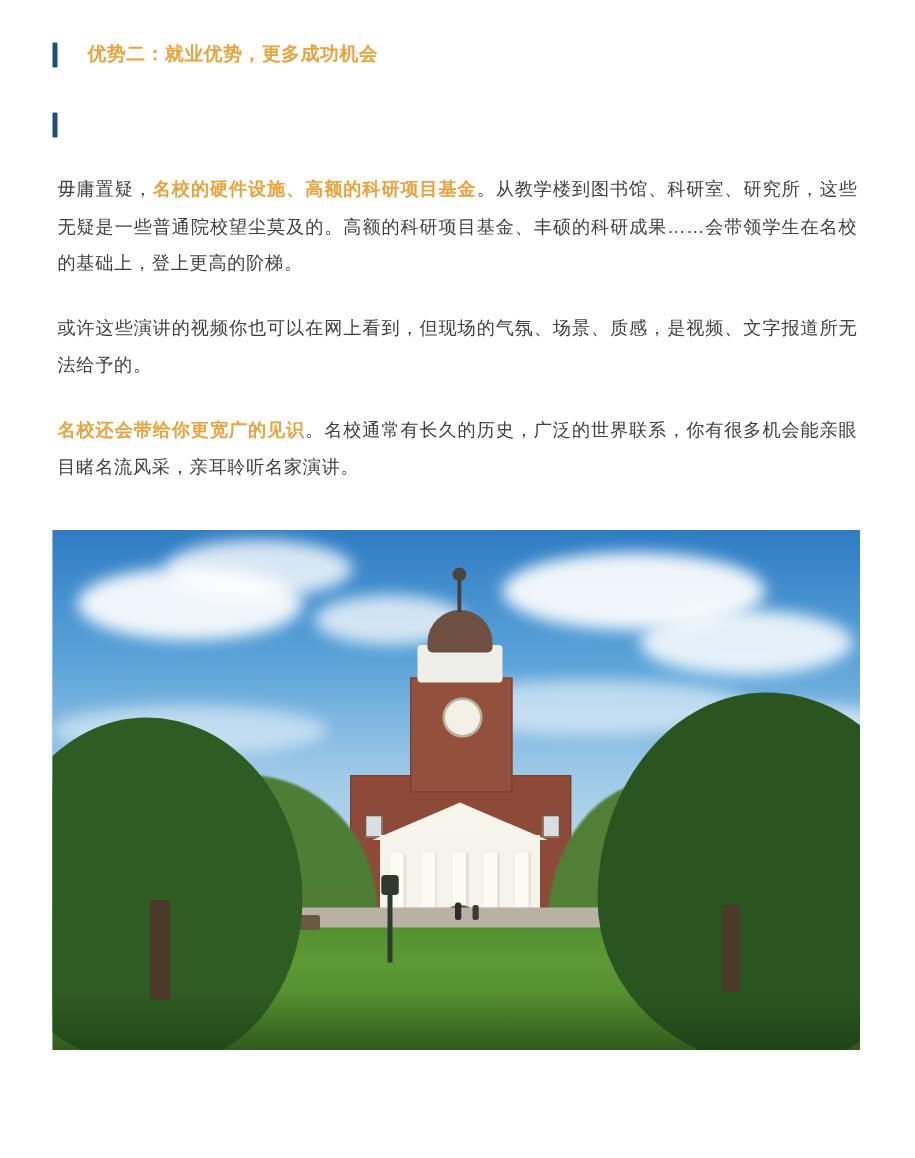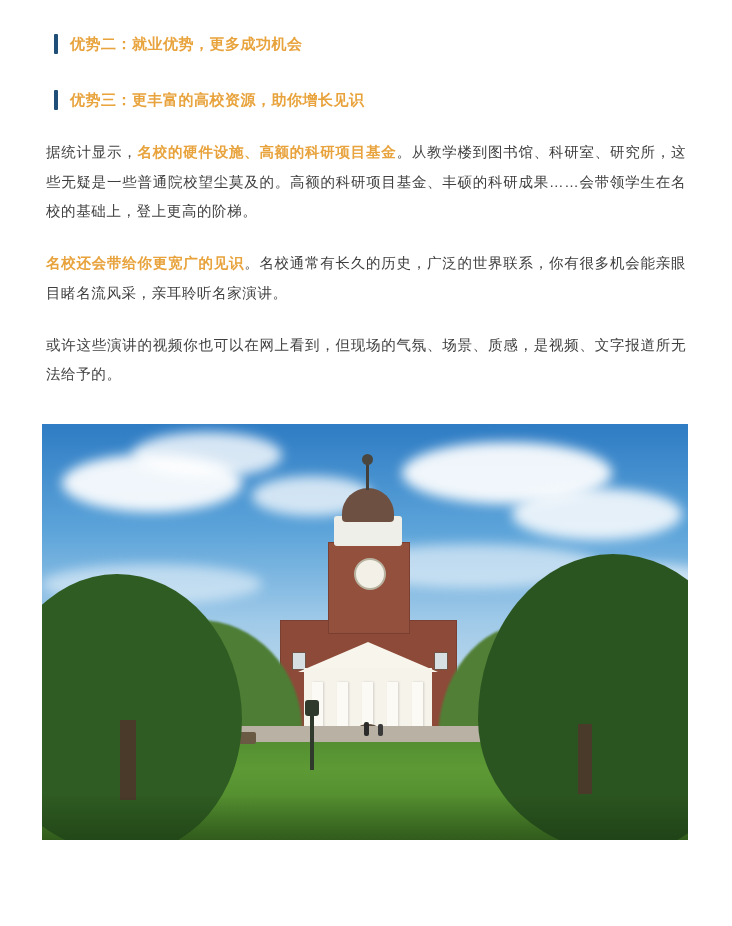--- a/index.html
+++ b/index.html
@@ -15,22 +15,23 @@
     -webkit-font-smoothing: antialiased;
   }
   .page {
     width: 732px;
     box-sizing: border-box;
     padding: 18px 42px 0 42px;
   }
   .section-heading {
     display: flex;
     align-items: center;
-    margin: 14px 0 0 12px;
+    margin: 14px 0 0 0;
     padding: 2px 0 2px 0;
+    gap: 12px;
   }
   .heading-bar {
     width: 4px;
     height: 20px;
     background: #1f4e79;
     margin-right: 12px;
     flex: 0 0 auto;
     border-radius: 1px;
   }
   .heading-text {
@@ -268,33 +269,32 @@
   <div class="section-heading">
     <span class="heading-bar"></span>
     <span class="heading-text">优势二：就业优势，更多成功机会</span>
   </div>
 
 
   <div class="spacer-lg"></div>
 
   <div class="section-heading">
     <span class="heading-bar"></span>
-    <span class="heading-text">优势三：更丰富的高校资源，助你增长见识</span>
   </div>
 
   <p class="para tight">
-    <span>据统计显示，</span><span class="hl">名校的硬件设施、高额的科研项目基金</span><span>。从教学楼到图书馆、科研室、研究所，这些无疑是一些普通院校望尘莫及的。高额的科研项目基金、丰硕的科研成果……会带领学生在名校的基础上，登上更高的阶梯。</span>
+    <span>毋庸置疑，</span><span class="hl">名校的硬件设施、高额的科研项目基金</span><span>。从教学楼到图书馆、科研室、研究所，这些无疑是一些普通院校望尘莫及的。高额的科研项目基金、丰硕的科研成果……会带领学生在名校的基础上，登上更高的阶梯。</span>
+  </p>
+
+  <p class="para">
+    <span>或许这些演讲的视频你也可以在网上看到，但现场的气氛、场景、质感，是视频、文字报道所无法给予的。</span>
   </p>
 
   <p class="para">
     <span class="hl">名校还会带给你更宽广的见识</span><span>。名校通常有长久的历史，广泛的世界联系，你有很多机会能亲眼目睹名流风采，亲耳聆听名家演讲。</span>
-  </p>
-
-  <p class="para">
-    <span>或许这些演讲的视频你也可以在网上看到，但现场的气氛、场景、质感，是视频、文字报道所无法给予的。</span>
   </p>
 
   <div class="figure">
     <div class="photo">
       <div class="sky"></div>
       <div class="cloud c1"></div>
       <div class="cloud c2"></div>
       <div class="cloud c3"></div>
       <div class="cloud c4"></div>
       <div class="cloud c5"></div>

